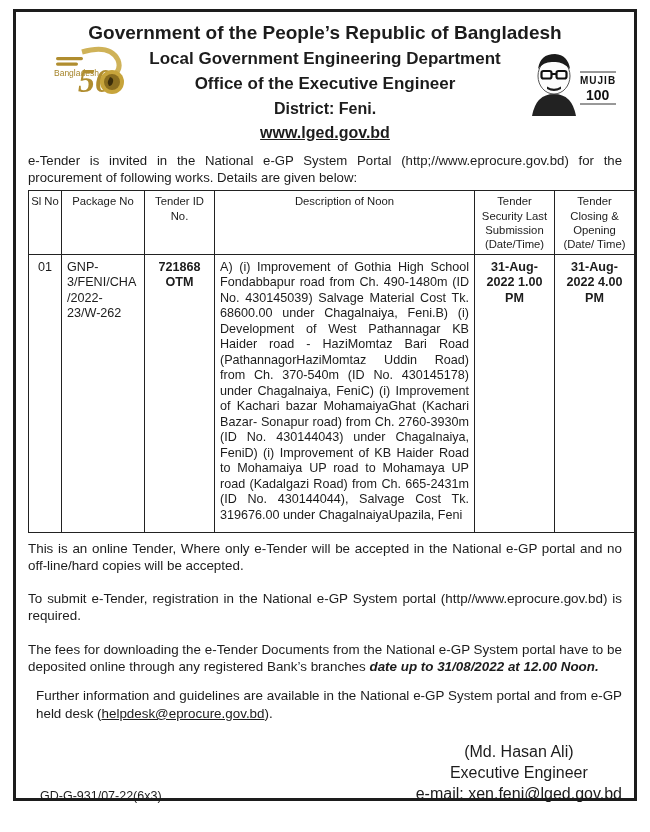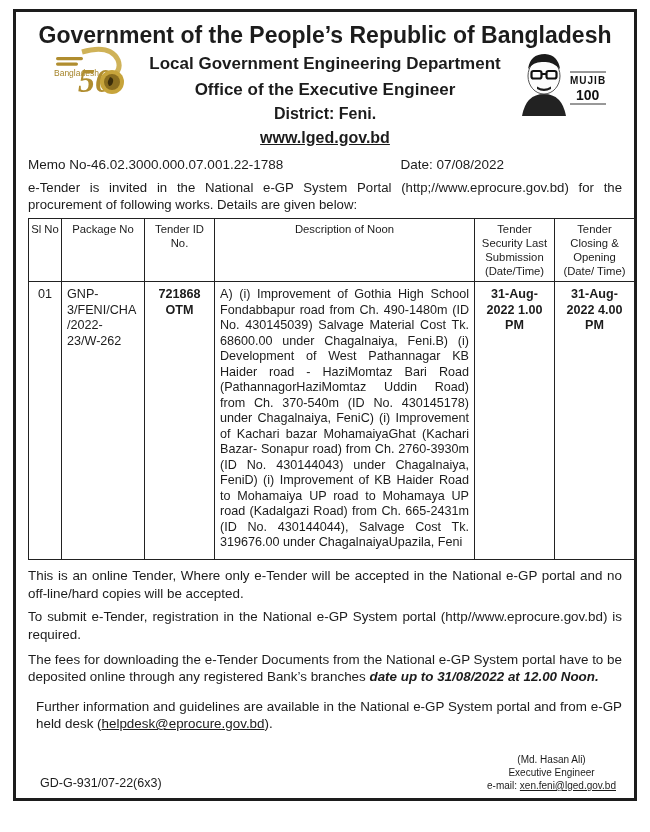--- a/index.html
+++ b/index.html
@@ -3,26 +3,26 @@
 <meta charset="utf-8">
 <style>
   html,body{margin:0;padding:0;background:#fff;}
   .page{position:relative;width:650px;height:832px;background:#fff;
         font-family:"Liberation Sans",sans-serif;color:#1c1c1c;overflow:hidden;}
   .frame{position:absolute;left:13px;top:9px;right:13px;bottom:31px;
          border:3px solid #1d1d1d;padding:4px 12px 4px 12px;box-sizing:border-box;}
 
   
   .masthead{position:relative;text-align:center;padding-top:4px;}
-  .mast-line1{font-size:23px;font-weight:bold;line-height:1.35;}
+  .mast-line1{font-size:19px;font-weight:bold;line-height:1.35;}
   .mast-line{font-size:17px;font-weight:bold;line-height:1.5;}
   .mast-line4{font-size:16px;font-weight:bold;line-height:1.5;}
   .mast-site{font-size:16px;font-weight:bold;text-decoration:underline;line-height:1.5;display:inline-block;}
   .logo-left{position:absolute;left:20px;top:28px;width:86px;height:66px;}
-  .logo-right{position:absolute;right:12px;top:34px;width:92px;height:68px;}
+  .logo-right{position:absolute;right:2px;top:34px;width:92px;height:68px;}
 
   
   .memo-row{display:flex;align-items:baseline;font-size:13.5px;margin-top:7px;}
   .memo-date{margin-left:auto;margin-right:118px;}
 
   
   .notice-title{text-align:center;font-size:28px;font-weight:bold;margin-top:2px;
                 text-decoration:underline;text-decoration-thickness:2px;text-underline-offset:4px;}
 
   
@@ -38,30 +38,30 @@
   .col-desc{width:260px;} .col-sec{width:80px;} .col-close{width:80px;}
   td.cell-sl{text-align:center;font-size:12px;}
   td.cell-pkg{white-space:pre-line;padding-left:7px;font-size:12.6px;line-height:1.55;margin-top:32px;}
   td.cell-tid{text-align:center;font-weight:bold;font-size:13px;line-height:1.55;}
   td.cell-desc{text-align:justify;}
   td.cell-date{text-align:center;font-weight:bold;font-size:13px;line-height:1.35;}
 
   
   .note{font-size:13.4px;line-height:1.3;text-align:justify;}
   .note1{margin-top:7px;}
-  .note2{margin-top:6px;}
-  .note3{margin-top:8px;}
+  .note2{margin-top:15px;}
+  .note3{margin-top:16px;}
   .note4{margin-top:12px;margin-left:8px;}
   .bold-italic{font-weight:bold;font-style:italic;}
   .u{text-decoration:underline;}
 
   
   .bottom-row{display:flex;align-items:flex-end;margin-top:20px;}
   .footer-code{font-size:12.5px;padding-left:12px;padding-bottom:2px;}
-  .signature{margin-left:auto;text-align:center;font-size:10px;line-height:1.3;margin-right:6px;}
+  .signature{margin-left:auto;text-align:center;font-size:16px;line-height:1.3;}
 </style>
 </head>
 <body>
 
 <div class="page">
   <div class="frame">
 
     <div class="masthead">
       <div class="logo-left">
         <svg width="86" height="66" viewBox="0 0 86 66">
@@ -92,24 +92,20 @@
         </svg>
       </div>
 
       <div class="mast-line1">Government of the People’s Republic of Bangladesh</div>
       <div class="mast-line">Local Government Engineering Department</div>
       <div class="mast-line">Office of the Executive Engineer</div>
       <div class="mast-line4">District: Feni.</div>
       <div><span class="mast-site">www.lged.gov.bd</span></div>
     </div>
 
-    <div class="memo-row">
-      <span>Memo No-46.02.3000.000.07.001.22-1788</span>
-      <span class="memo-date">Date: 07/08/2022</span>
-    </div>
 
 
     <div class="intro">e-Tender is invited in the National e-GP System Portal (http;//www.eprocure.gov.bd) for the procurement of following works. Details are given below:</div>
 
     <table class="tender">
       <colgroup>
         <col class="col-sl">
           <col class="col-pkg">
           <col class="col-tid">
         <col class="col-desc">

